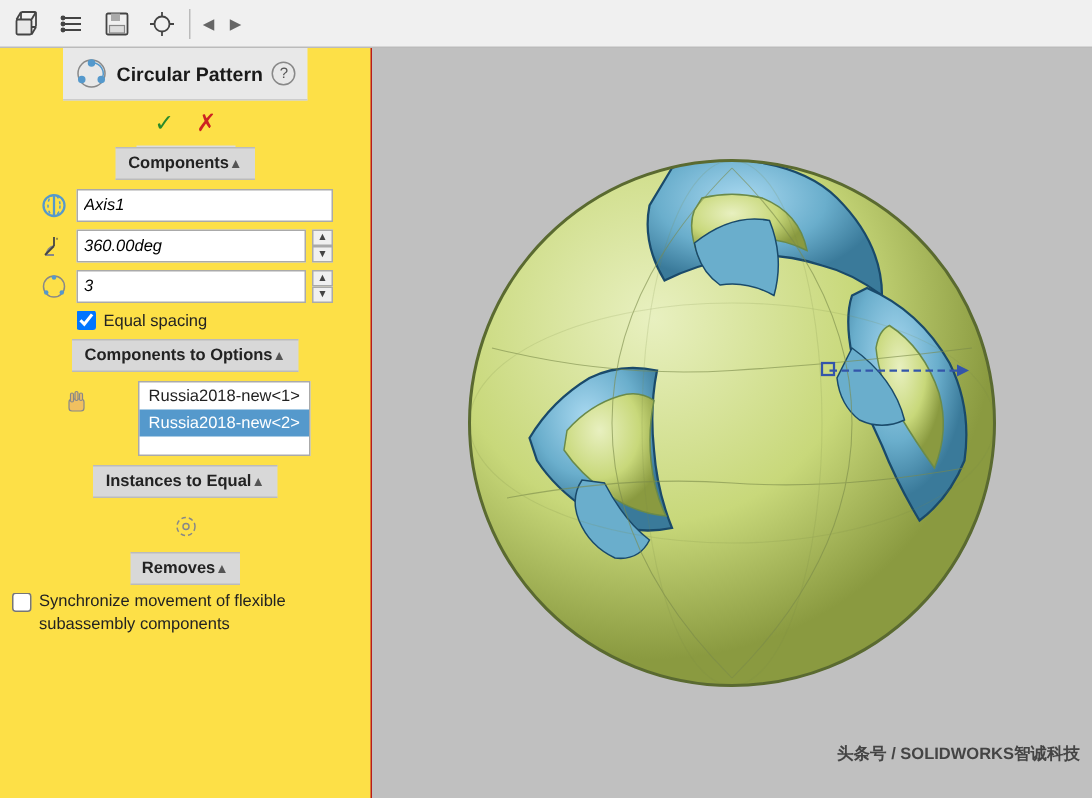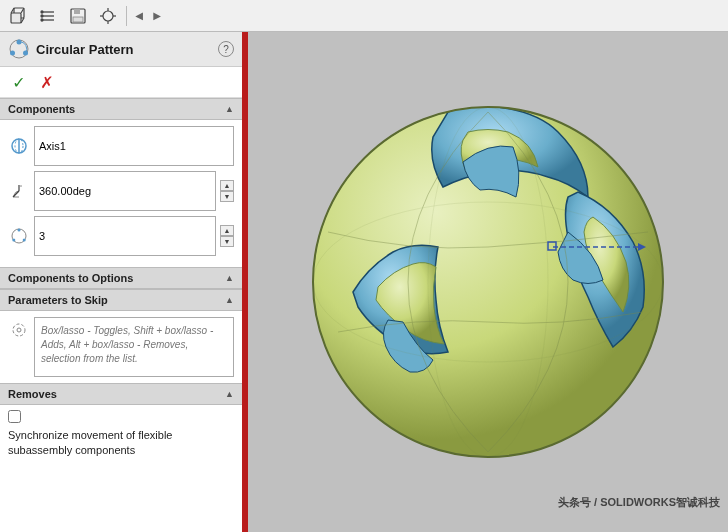--- a/index.html
+++ b/index.html
@@ -56,26 +56,27 @@
     
     .main-area {
       display: flex;
       flex: 1;
       overflow: hidden;
     }
 
     
     .left-panel {
       width: 248px;
-      background: #ffffff;
-      border-right: 6px solid #b91c1c;
+      background: #fde047;
+      border-right: 1px solid #b91c1c;
       display: flex;
       flex-direction: column;
       overflow-y: auto;
       flex-shrink: 0;
+      align-items: center;
     }
 
     
     .panel-header {
       background: #e8e8e8;
       border-bottom: 1px solid #ccc;
       padding: 6px 8px;
       display: flex;
       align-items: center;
       gap: 6px;
@@ -154,26 +155,27 @@
     .input-icon {
       width: 22px;
       height: 22px;
       display: flex;
       align-items: center;
       justify-content: center;
       flex-shrink: 0;
     }
     .input-field {
       flex: 1;
-      height: 40px;
+      height: 22px;
       border: 1px solid #aaa;
       background: white;
       padding: 0 4px;
       font-size: 11px;
       outline: none;
+      font-style: italic;
     }
     .spin-box {
       display: flex;
       flex-direction: column;
       width: 14px;
     }
     .spin-btn {
       width: 14px;
       height: 11px;
       border: 1px solid #aaa;
@@ -234,21 +236,20 @@
       font-style: italic;
       line-height: 1.4;
     }
 
     
     .option-row {
       display: flex;
       align-items: flex-start;
       gap: 5px;
       padding: 4px 8px;
-      flex-direction: column;
     }
     .option-row input[type=checkbox] {
       width: 13px;
       height: 13px;
       cursor: pointer;
       margin-top: 1px;
     }
     .option-label {
       font-size: 11px;
       color: #222;
@@ -397,40 +398,59 @@
             <circle cx="3.8" cy="13" r="1.5" fill="#5599cc"></circle>
           </svg>
         </div>
         <input type="text" class="input-field" value="3" style="">
         <div class="spin-box">
           <button class="spin-btn">▲</button>
           <button class="spin-btn">▼</button>
         </div>
       </div>
 
+      <div class="checkbox-row">
+        <input type="checkbox" id="equal-spacing" checked="" style="">
+        <label for="equal-spacing" class="checkbox-label">Equal spacing</label>
+      </div>
     </div>
 
     <div class="section-header">
       <span>Components to Options</span>
       <span class="section-chevron">▲</span>
     </div>
+    <div class="section-body">
+      <div style="display:flex;align-items:flex-start;gap:4px;">
+        <div class="input-icon" style="margin-top:2px;">
+          <svg width="18" height="18" viewBox="0 0 18 18">
+            <rect x="4" y="8" width="10" height="8" rx="2" fill="#f0c060" stroke="#888" stroke-width="0.8"></rect>
+            <rect x="5" y="4" width="2" height="6" rx="1" fill="#f0c060" stroke="#888" stroke-width="0.8"></rect>
+            <rect x="8" y="3" width="2" height="6" rx="1" fill="#f0c060" stroke="#888" stroke-width="0.8"></rect>
+            <rect x="11" y="4" width="2" height="5" rx="1" fill="#f0c060" stroke="#888" stroke-width="0.8"></rect>
+          </svg>
+        </div>
+        <div class="components-list" style="flex:1;">
+          <div class="list-item">Russia2018-new&lt;1&gt;</div>
+          <div class="list-item selected">Russia2018-new&lt;2&gt;</div>
+        </div>
+      </div>
+    </div>
 
     <div class="section-header">
-      <span>Parameters to Skip</span>
+      <span>Instances to Equal</span>
       <span class="section-chevron">▲</span>
     </div>
     <div class="section-body">
       <div style="display:flex;align-items:flex-start;gap:4px;">
         <div class="input-icon" style="margin-top:2px;">
           <svg width="18" height="18" viewBox="0 0 18 18">
             <circle cx="9" cy="9" r="6" fill="none" stroke="#888" stroke-width="1" stroke-dasharray="3,2"></circle>
             <circle cx="9" cy="9" r="2" fill="none" stroke="#888" stroke-width="1"></circle>
           </svg>
         </div>
-        <div class="skip-area" style="flex:1;">Box/lasso - Toggles, Shift + box/lasso - Adds, Alt + box/lasso - Removes, selection from the list.</div>
       </div>
     </div>
 
     <div class="section-header">
       <span>Removes</span>
       <span class="section-chevron">▲</span>
     </div>
     <div class="option-row">
       <input type="checkbox" id="sync-option" style="">
       <label for="sync-option" class="option-label">Synchronize movement of flexible subassembly components</label>

